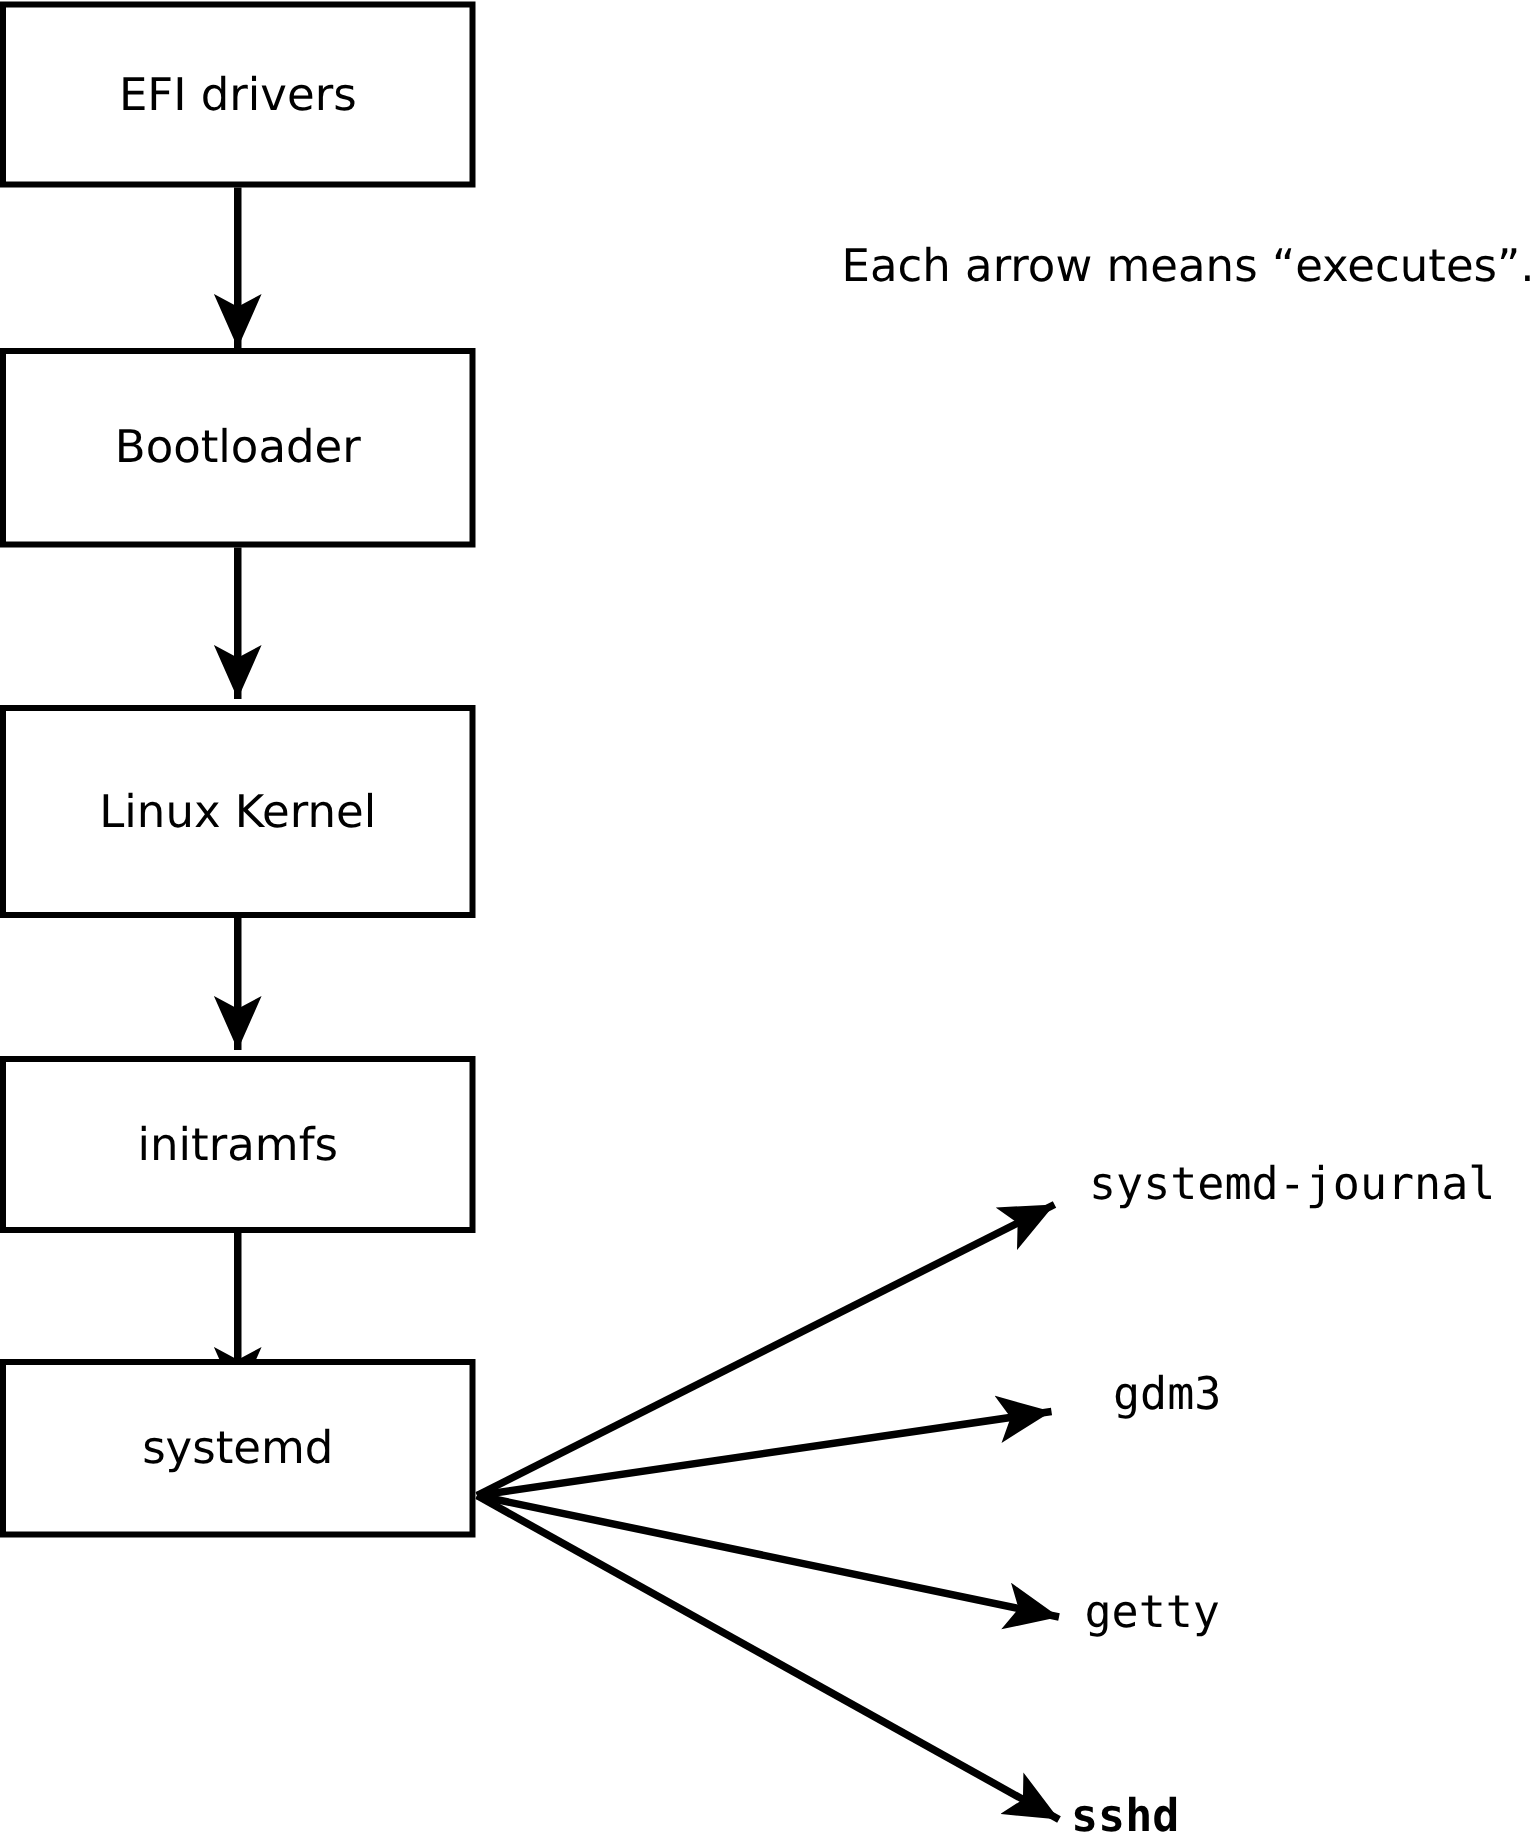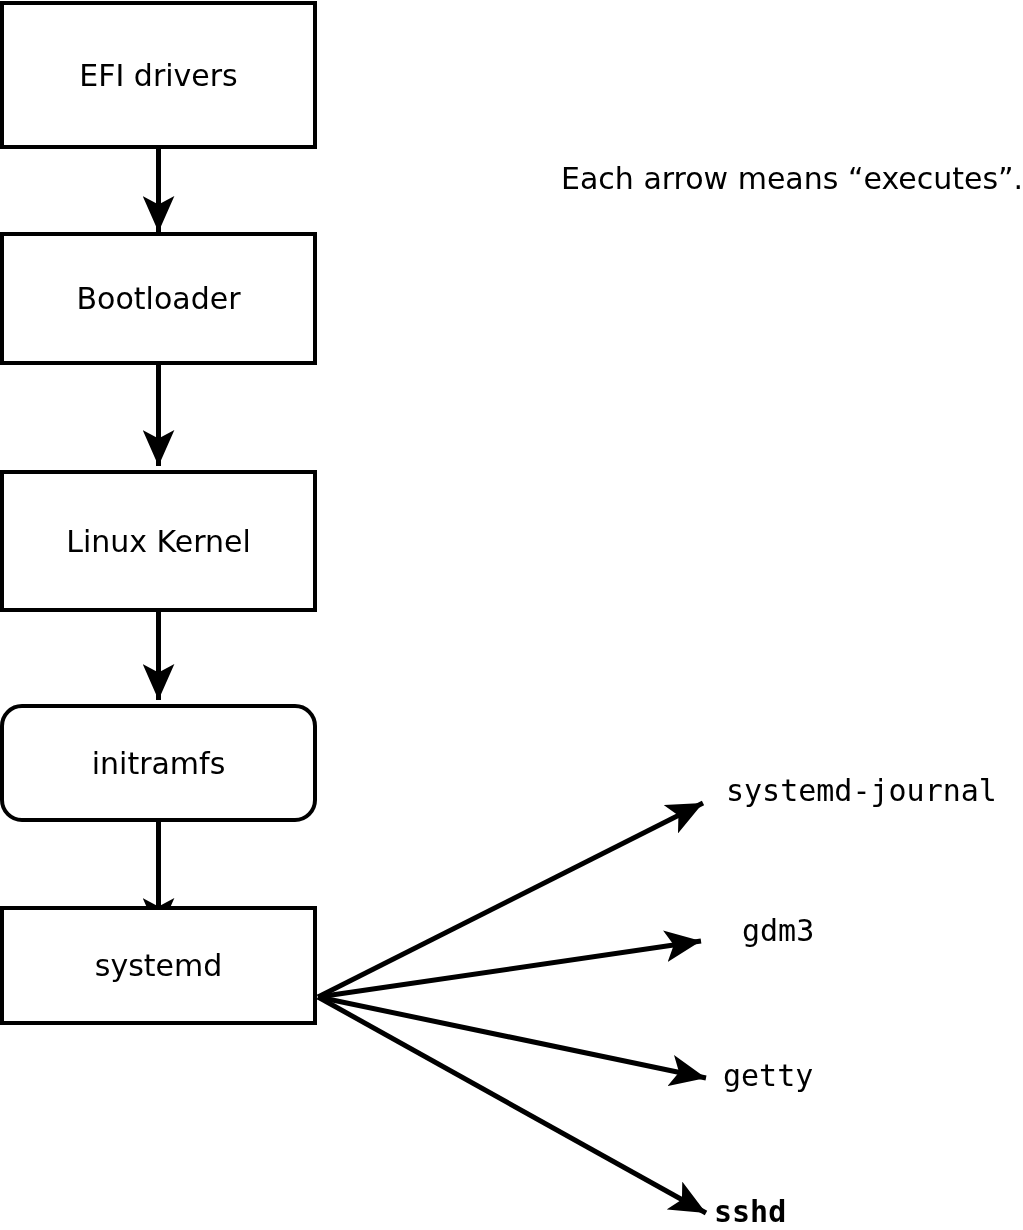--- a/index.html
+++ b/index.html
@@ -70,33 +70,33 @@
     <line x1="158.5" y1="355" x2="158.5" y2="466" stroke="#000000" stroke-width="5" marker-end="url(#arrowhead)"></line>
     <line x1="158.5" y1="588" x2="158.5" y2="700" stroke="#000000" stroke-width="5" marker-end="url(#arrowhead)"></line>
     <line x1="158.5" y1="822" x2="158.5" y2="934" stroke="#000000" stroke-width="5" marker-end="url(#arrowhead)"></line>
 
     <line x1="318" y1="997" x2="703" y2="803" stroke="#000000" stroke-width="5" marker-end="url(#arrowhead)"></line>
     <line x1="318" y1="997" x2="701" y2="941" stroke="#000000" stroke-width="5" marker-end="url(#arrowhead)"></line>
     <line x1="318" y1="997" x2="706" y2="1078" stroke="#000000" stroke-width="5" marker-end="url(#arrowhead)"></line>
     <line x1="318" y1="997" x2="706" y2="1213" stroke="#000000" stroke-width="5" marker-end="url(#arrowhead)"></line>
   </svg>
 
-  <div class="node" style="top:1px; height:148px;">
+  <div class="node" style="top:1px; height:124px;">
     <span class="node-label">EFI drivers</span>
   </div>
 
   <div class="node" style="top:232px; height:133px;">
     <span class="node-label">Bootloader</span>
   </div>
 
   <div class="node" style="top:470px; height:142px;">
     <span class="node-label">Linux Kernel</span>
   </div>
 
-  <div class="node" style="top:704px; height:118px;border-radius:22px;">
+  <div class="node" style="top:704px; height:118px;">
     <span class="node-label">initramfs</span>
   </div>
 
   <div class="node" style="top:906px; height:119px;">
     <span class="node-label">systemd</span>
   </div>
 
   <div class="branch-label" style="left:726px; top:790px;">systemd-journal</div>
 
   <div class="branch-label" style="left:742px; top:930px;">gdm3</div>

